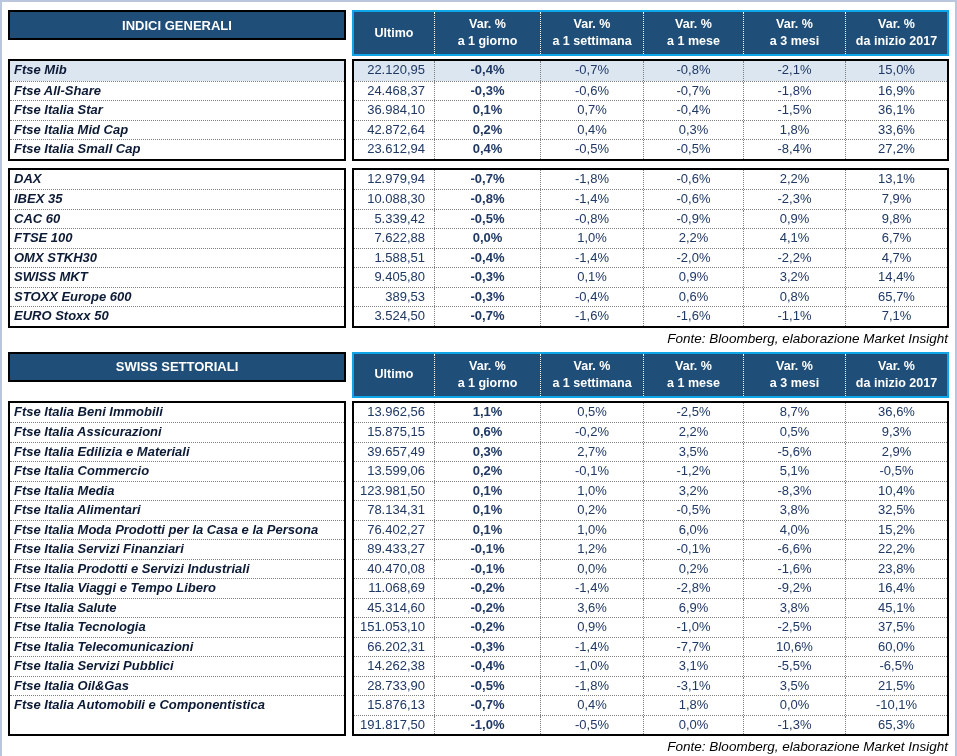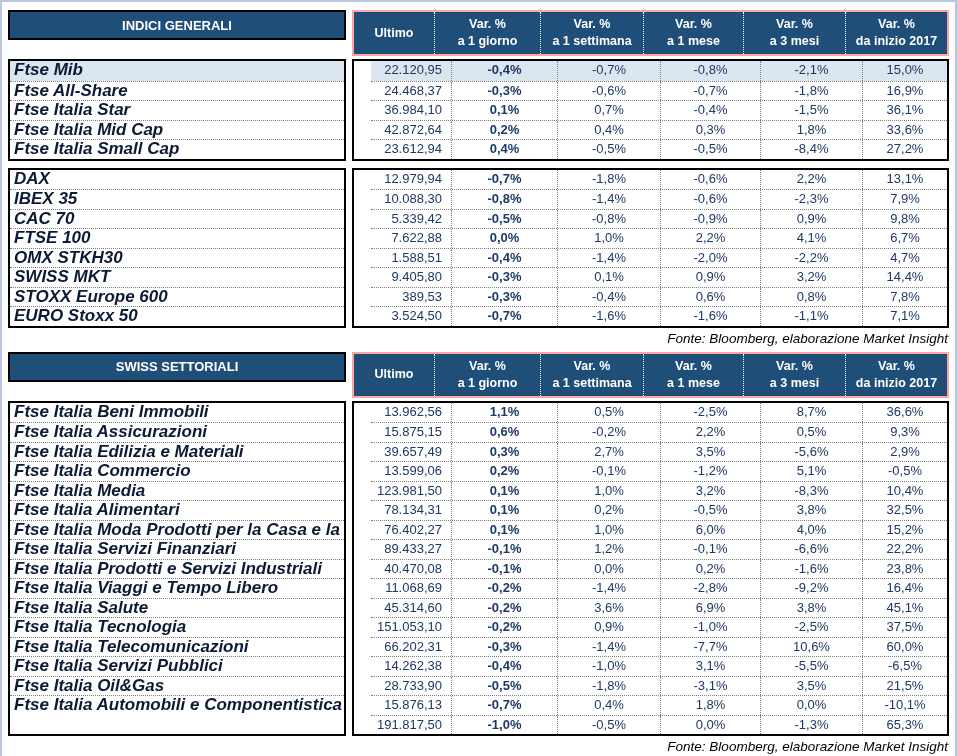--- a/index.html
+++ b/index.html
@@ -21,21 +21,21 @@
     width: 338px; flex: none;
     background: #1f4e79;
     border: 2px solid #000;
     color: #fff; font-weight: bold; font-size: 13px;
     display: flex; align-items: center; justify-content: center;
     height: 30px;
   }
   .vals-hdr-box {
     flex: 1; margin-left: 6px;
     background: #1f4e79;
-    border: 2px solid #fca5a5;
+    border: 2px solid #0ea5e9;
     display: flex; height: 46px;
     color: #fff;
   }
   .vh-cell {
     display: flex; flex-direction: column; align-items: center; justify-content: center;
     font-weight: bold; font-size: 12.5px; line-height: 17px;
   }
   .vh-cell + .vh-cell { border-left: 1px dotted #ffffff; text-align: center; }
 
   
@@ -53,27 +53,27 @@
     border: 2px solid #000;
     background: #fff;
   }
   .values-box {
     flex: 1; margin-left: 6px;
     border: 2px solid #000;
     background: #fff;
   }
   .name-cell {
     height: 19.5px; line-height: 18.5px;
-    font-size: 17px; font-weight: bold; font-style: italic;
+    font-size: 13px; font-weight: bold; font-style: italic;
     color: #0c1a35;
     padding-left: 4px;
     white-space: nowrap; overflow: hidden;
   }
   .name-cell + .name-cell { border-top: 1px dotted #7f7f7f; }
-  .value-row { display: flex; height: 19.5px; line-height: 18.5px; margin-left: 17px; }
+  .value-row { display: flex; height: 19.5px; line-height: 18.5px; }
   .value-row + .value-row { border-top: 1px dotted #7f7f7f; }
   .value-row .cell {
     font-size: 13px; color: #1f3864;
     text-align: center; white-space: nowrap; overflow: hidden;
   }
   .value-row .cell + .cell { border-left: 1px dotted #7f7f7f; }
   .value-row .cell.col0 { text-align: right; padding-right: 9px; }
   .value-row .cell.col1 { font-weight: bold; }
   .hl { background: #dce6f1; }
 
@@ -173,21 +173,21 @@
         </div>
       </div>
   </div>
 
   <div class="gap4"></div>
 
   <div class="data-block" data-block="0.1">
     <div class="names-box">
         <div class="name-cell">DAX</div>
         <div class="name-cell">IBEX 35</div>
-        <div class="name-cell">CAC 70</div>
+        <div class="name-cell">CAC 60</div>
         <div class="name-cell">FTSE 100</div>
         <div class="name-cell">OMX STKH30</div>
         <div class="name-cell">SWISS MKT</div>
         <div class="name-cell">STOXX Europe 600</div>
         <div class="name-cell">EURO Stoxx 50</div>
       </div>
     <div class="values-box">
         <div class="value-row">
           <div class="cell col0">12.979,94</div>
           <div class="cell col1">-0,7%</div>
@@ -235,21 +235,21 @@
           <div class="cell col3">0,9%</div>
           <div class="cell col4">3,2%</div>
           <div class="cell col5">14,4%</div>
         </div>
         <div class="value-row">
           <div class="cell col0">389,53</div>
           <div class="cell col1">-0,3%</div>
           <div class="cell col2">-0,4%</div>
           <div class="cell col3">0,6%</div>
           <div class="cell col4">0,8%</div>
-          <div class="cell col5">7,8%</div>
+          <div class="cell col5">65,7%</div>
         </div>
         <div class="value-row">
           <div class="cell col0">3.524,50</div>
           <div class="cell col1">-0,7%</div>
           <div class="cell col2">-1,6%</div>
           <div class="cell col3">-1,6%</div>
           <div class="cell col4">-1,1%</div>
           <div class="cell col5">7,1%</div>
         </div>
       </div>

